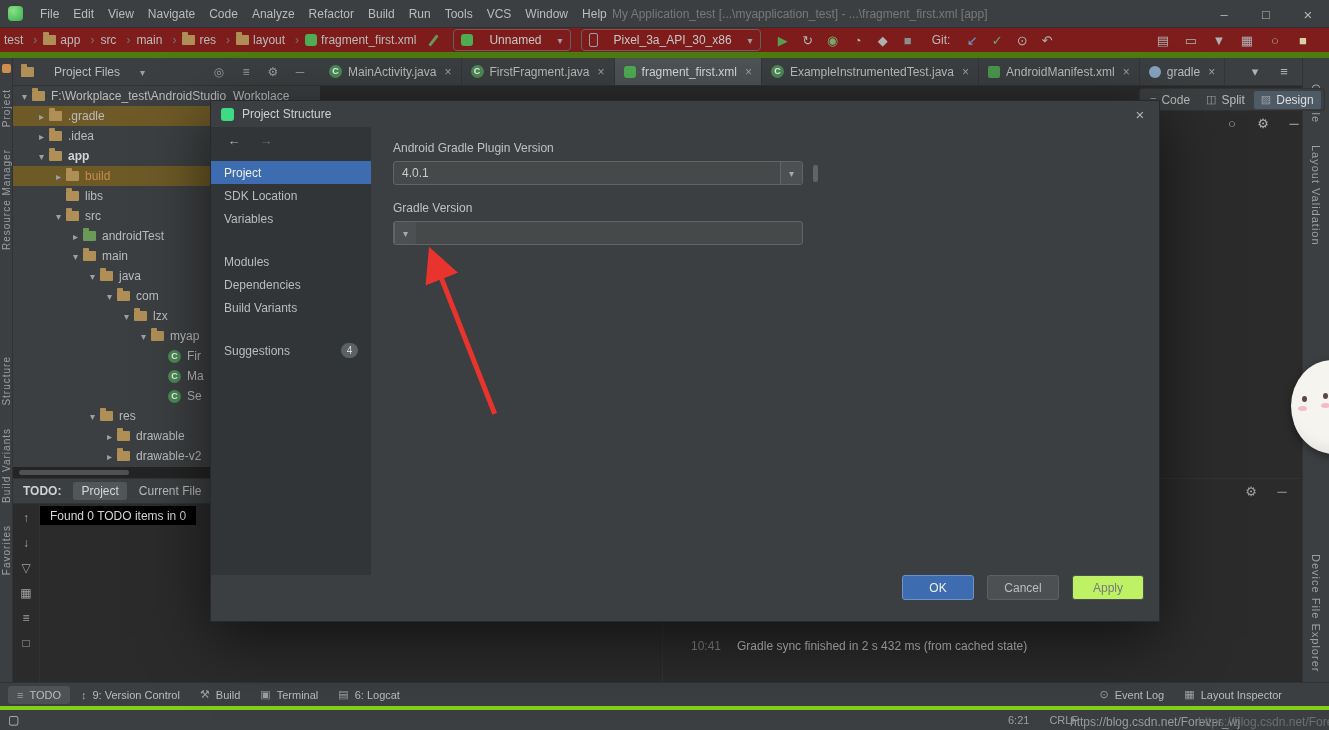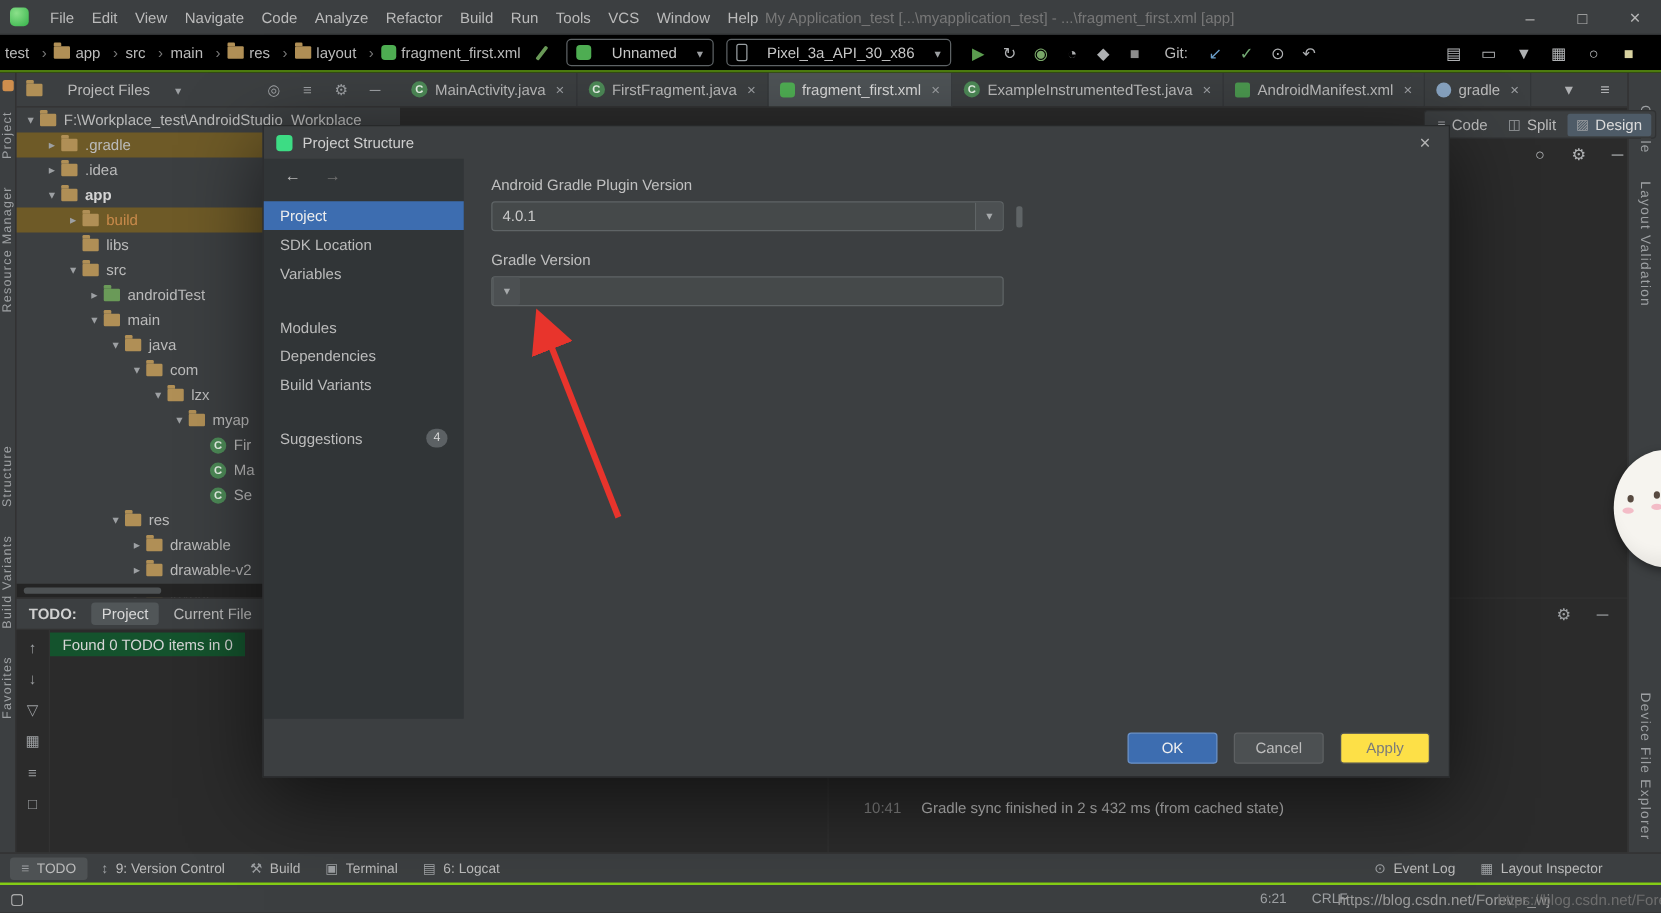--- a/index.html
+++ b/index.html
@@ -12,21 +12,21 @@
 .menus{display:flex;height:100%}
 .menu-item{padding:0 7px;display:flex;align-items:center;color:#bbb}
 .tb-title{position:absolute;left:612px;color:#787878;white-space:nowrap}
 .win-controls{position:absolute;right:0;top:0;height:28px;display:flex}
 .win-btn{width:42px;display:flex;align-items:center;justify-content:center;color:#b6b6b6;font-size:13px}
 .win-btn.min::before{content:"–"}
 .win-btn.max::before{content:"□"}
 .win-btn.close::before{content:"×";font-size:15px}
 
 
-.toolbar{position:absolute;top:28px;left:0;right:0;height:30px;background:#000000;border-bottom:2px solid #4d7c0f;display:flex;align-items:center;padding:0 10px 0 4px;z-index:10;white-space:nowrap}
+.toolbar{position:absolute;top:28px;left:0;right:0;height:30px;background:#7f1d1d;border-bottom:6px solid #4d7c0f;display:flex;align-items:center;padding:0 10px 0 4px;z-index:10;white-space:nowrap}
 .crumbs{display:flex;align-items:center}
 .crumb{display:flex;align-items:center;gap:4px;color:#bbb}
 .crumb::after{content:"›";color:#777;margin:0 6px}
 .crumb:last-child::after{content:"";margin:0}
 .pencil{width:3px;height:13px;background:#6a9a58;border-radius:1px;transform:rotate(38deg);margin:0 8px 0 12px;flex:none}
 .tb-combo{display:flex;align-items:center;gap:16px;height:22px;border:1px solid #5e6366;border-radius:4px;padding:0 7px;margin-left:10px;color:#c7c7c7;flex:none}
 .cfg-app-icon{width:12px;height:12px;border-radius:3px;background:#4fae53;flex:none}
 .phone-icon{width:9px;height:14px;border:1px solid #9aa0a3;border-radius:2px;flex:none}
 .caret::before{content:"▾";color:#9da0a3;font-size:10px}
 .tb-icons{display:flex;align-items:center;gap:9px;margin-left:14px}
@@ -94,36 +94,36 @@
 
 
 .todo-panel{position:absolute;left:13px;top:478px;width:649px;height:204px;background:#2b2b2b;border-top:1px solid #323232;z-index:2}
 .todo-header{height:25px;display:flex;align-items:center;gap:12px;padding-left:10px;background:#3c3f41;border-bottom:1px solid #323232}
 .todo-title{font-weight:bold;color:#d0d0d0}
 .todo-tabs{display:flex;gap:4px}
 .todo-tab{padding:2px 8px;border-radius:3px;color:#bbb}
 .todo-tab.selected{background:#515658;color:#d8d8d8}
 .todo-side{position:absolute;left:0;top:25px;bottom:0;width:27px;border-right:1px solid #323232;display:flex;flex-direction:column;align-items:center;gap:13px;padding-top:8px}
 .todo-side .tbi{font-size:12px;color:#9da0a3}
-.todo-result{position:absolute;left:27px;top:27px;height:19px;display:inline-flex;align-items:center;padding:0 10px;background:#14532d;color:#d6d6d6;white-space:nowrap}
+.todo-result{position:absolute;left:27px;top:27px;height:19px;display:inline-flex;align-items:center;padding:0 10px;background:#000000;color:#d6d6d6;white-space:nowrap}
 .build-panel{position:absolute;left:662px;top:478px;width:640px;height:204px;background:#2b2b2b;border-top:1px solid #323232;border-left:1px solid #323232;z-index:2}
 .build-header{height:25px;display:flex;justify-content:flex-end;align-items:center;gap:15px;padding-right:12px}
 .build-header .tbi{color:#9da0a3}
 .build-log{position:absolute;left:28px;top:160px;display:flex;gap:16px;white-space:nowrap}
 .log-time{color:#808080}
 .log-msg{color:#bcbcbc}
 
 
 .bottombar{position:absolute;left:0;right:0;top:682px;height:24px;background:#3c3f41;border-top:1px solid #323232;display:flex;align-items:center;padding:0 8px;font-size:11px;z-index:10}
 .bb-group{display:flex;align-items:center;gap:2px}
 .bb-group.rightside{margin-left:auto;margin-right:30px}
 .bb-btn{display:flex;align-items:center;gap:6px;padding:3px 9px;border-radius:3px;color:#bbb;white-space:nowrap}
 .bb-btn.active{background:#4e5254}
 .bb-icon{color:#9da0a3;font-size:11px}
-.statusbar{position:absolute;left:0;right:0;top:706px;height:24px;background:#3c3f41;border-top:2px solid #84cc16;display:flex;align-items:center;padding:0 8px;font-size:11px;color:#9da0a3;overflow:hidden;z-index:10}
+.statusbar{position:absolute;left:0;right:0;top:706px;height:24px;background:#3c3f41;border-top:4px solid #84cc16;display:flex;align-items:center;padding:0 8px;font-size:11px;color:#9da0a3;overflow:hidden;z-index:10}
 .sb-corner::before{content:"▢";font-size:12px;color:#c5c5c5}
 .sb-right{position:absolute;left:1008px;display:flex;gap:20px}
 .wm1{position:absolute;left:1070px;top:5px;color:#9b9b9b;font-size:12px;white-space:nowrap}
 .wm2{position:absolute;left:1198px;top:5px;color:#6e6e6e;font-size:12px;white-space:nowrap}
 
 
 .dialog{position:absolute;left:210px;top:100px;width:950px;height:522px;background:#3c3f41;border:1px solid #27292a;box-shadow:0 16px 60px rgba(0,0,0,.6);display:flex;flex-direction:column;z-index:100}
 .dlg-header{height:26px;flex:none;display:flex;align-items:center;gap:8px;padding:0 10px}
 .dlg-icon{width:13px;height:13px;border-radius:3px;background:#3ddc84;flex:none}
 .dlg-title{color:#cfcfcf}
@@ -139,24 +139,24 @@
 .nav-badge{margin-left:auto;min-width:17px;height:15px;border-radius:8px;background:#5c6164;color:#d8d8d8;font-size:10px;display:flex;align-items:center;justify-content:center;padding:0 4px}
 .dlg-content{flex:1;padding:14px 20px 0 22px}
 .dfield{margin-bottom:16px}
 .dlabel{margin-bottom:6px;color:#c0c0c0}
 .combo-row{display:flex;align-items:center;gap:10px}
 .combo{width:410px;height:24px;background:#45494a;border:1px solid #5f6466;border-radius:3px;display:flex;align-items:stretch}
 .combo-value{flex:1;display:flex;align-items:center;padding:0 8px;color:#cbcbcb}
 .combo-arrow{width:22px;display:flex;align-items:center;justify-content:center;background:#4c5052;border-left:1px solid #5f6466;border-radius:0 2px 2px 0}
 .combo-arrow::before{content:"▾";color:#a7aaac;font-size:10px}
 .mini-bar{width:5px;height:17px;border-radius:2px;background:#5f6466}
-.dlg-footer{height:46px;flex:none;display:flex;align-items:center;justify-content:flex-end;gap:13px;padding-right:15px}
+.dlg-footer{height:46px;flex:none;display:flex;justify-content:flex-end;gap:13px;padding-right:15px}
 .btn{min-width:72px;height:25px;display:flex;align-items:center;justify-content:center;border-radius:3px;background:#4c5052;border:1px solid #5e6163;color:#bdbdbd}
 .btn.primary{background:#3d6db0;border-color:#6b93c9;color:#f0f0f0}
-.btn.disabled{background:#fde047;border-color:#4c4f51;color:#7a7a7a}
+.btn.disabled{background:#bef264;border-color:#4c4f51;color:#7a7a7a}
 .dlg-arrow{position:absolute;inset:0;width:100%;height:100%;pointer-events:none;z-index:6}
 
 
 .mascot{position:absolute;left:1291px;top:360px;width:84px;height:94px;z-index:120}
 .mascot-body{position:absolute;inset:0;background:#f6f4ef;border-radius:50% 50% 48% 52%;box-shadow:0 3px 8px rgba(0,0,0,.4),inset -6px -8px 12px rgba(0,0,0,.06)}
 .mascot-eye{position:absolute;width:5px;height:6px;border-radius:50%;background:#584a41}
 .mascot-eye.e1{left:11px;top:36px}
 .mascot-eye.e2{left:32px;top:33px}
 .mascot-cheek{position:absolute;width:9px;height:5px;border-radius:50%;background:#f3bcc7}
 .mascot-cheek.c1{left:7px;top:46px}

